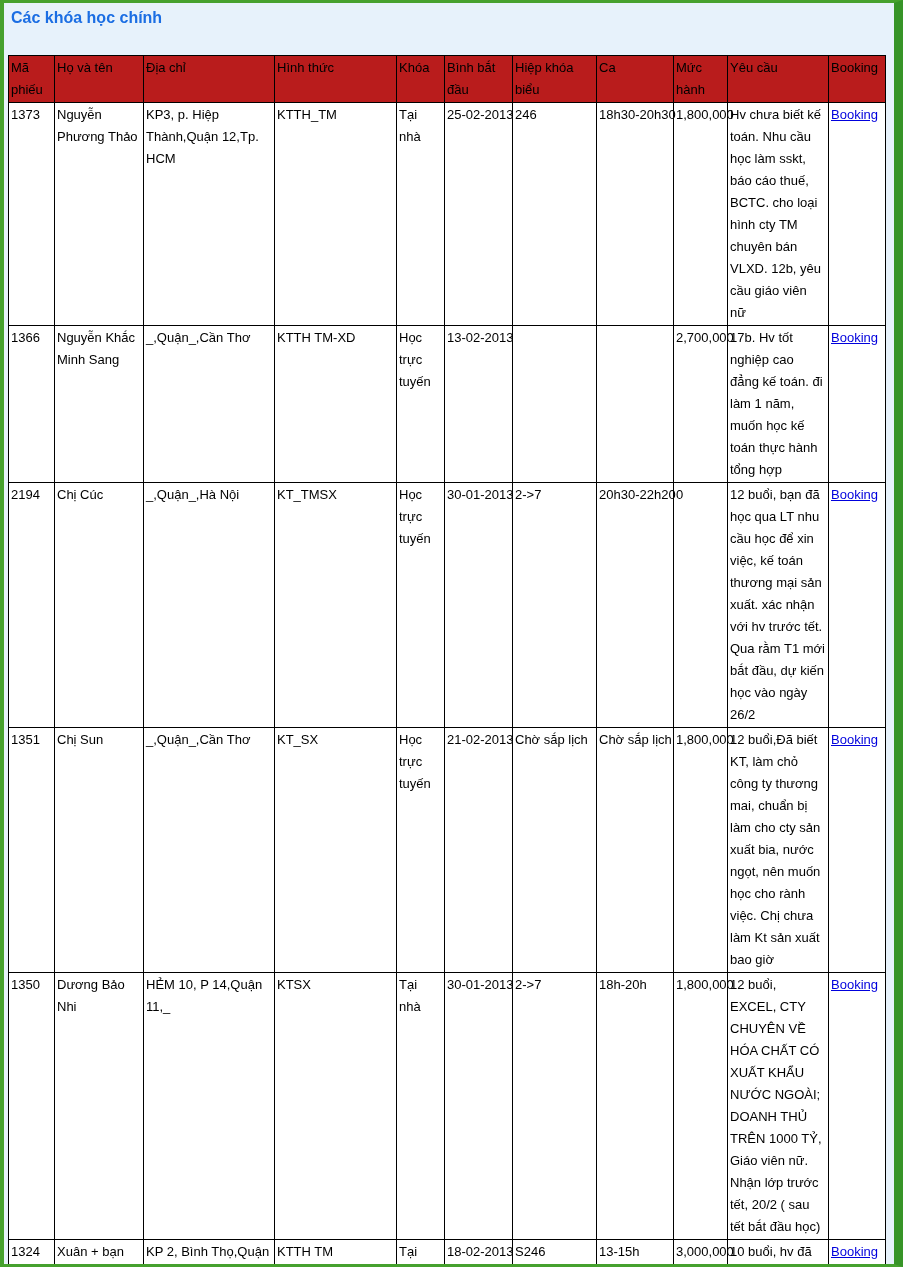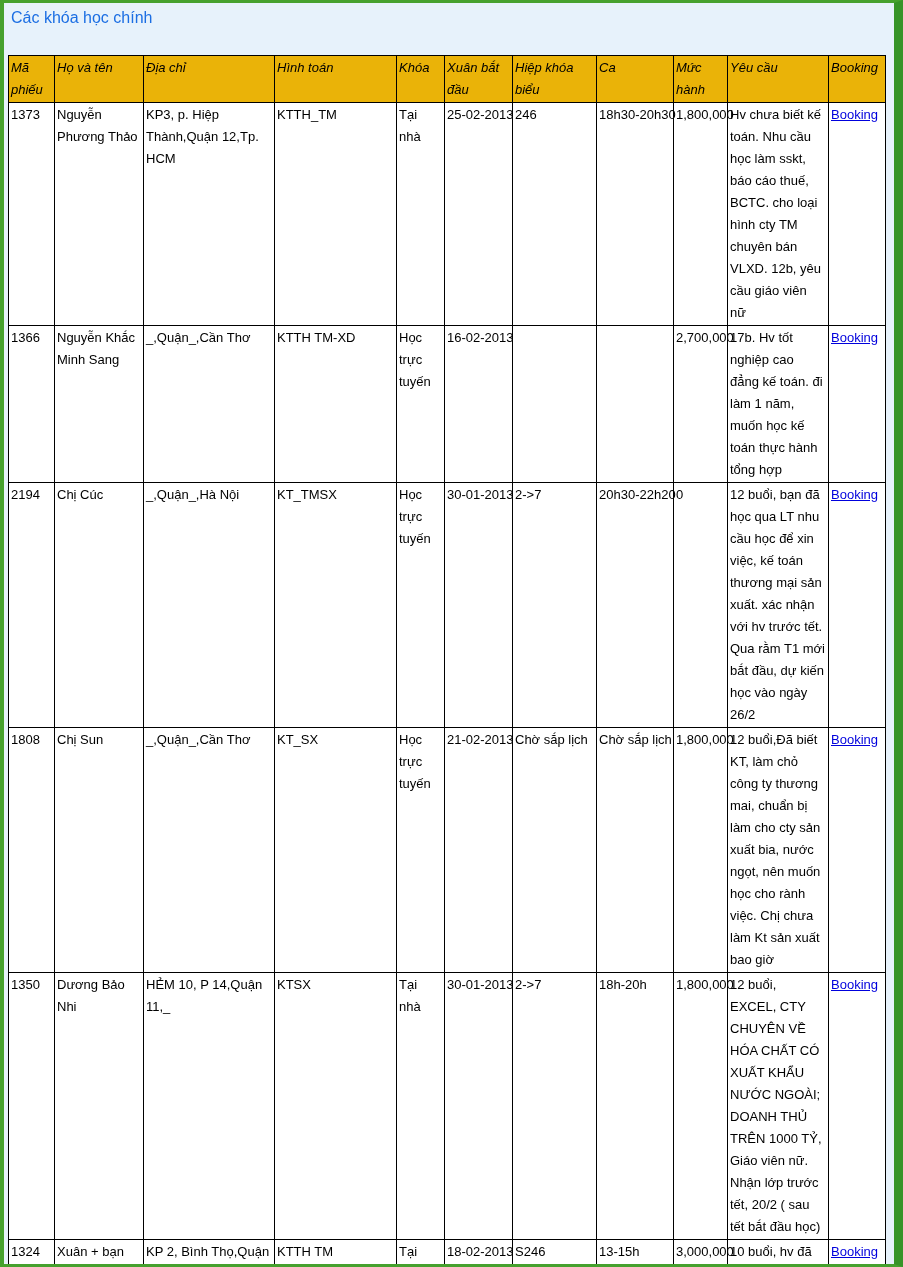--- a/index.html
+++ b/index.html
@@ -12,21 +12,21 @@
     border-top: 3px solid #46a12e;
     border-left: 4px solid #46a12e;
     border-right: 9px solid #379428;
     border-bottom: 3px solid #46a12e;
     font-family: "Liberation Sans", "DejaVu Sans", sans-serif;
   }
   .page-title {
     margin: 5px 0 0 7px;
     font-size: 16px;
     line-height: 20px;
-    font-weight: normal;
+    font-weight: bold;
     color: #1b6ee3;
   }
   table.data-table {
     border-collapse: collapse;
     table-layout: fixed;
     width: 877px;
     margin: 27px 0 0 4px;
     background: #ffffff;
   }
   table.data-table th,
@@ -35,22 +35,21 @@
     vertical-align: top;
     text-align: left;
     padding: 1px 2px;
     font-size: 13px;
     line-height: 22px;
     font-weight: normal;
     color: #000000;
     word-wrap: break-word;
   }
   table.data-table th {
-    background: #eab308;
-    font-style: italic;
+    background: #b91c1c;
   }
   td.num, td.nowrap { white-space: nowrap; overflow: visible; }
   a.booking-link {
     color: #0000dd;
     text-decoration: underline;
     cursor: pointer;
   }
   
   col.c0 { width: 46px; }
   col.c1 { width: 89px; }
@@ -81,23 +80,23 @@
       <col class="c7">
     <col class="c8">
       <col class="c9">
       <col class="c10">
   </colgroup>
   <thead>
     <tr>
         <th>Mã phiếu</th>
         <th>Họ và tên</th>
         <th>Địa chỉ</th>
-        <th>Hình toán</th>
+        <th>Hình thức</th>
         <th>Khóa</th>
-        <th>Xuân bắt đầu</th>
+        <th>Bình bắt đầu</th>
         <th>Hiệp khóa biểu</th>
         <th>Ca</th>
         <th>Mức hành</th>
         <th>Yêu cầu</th>
         <th>Booking</th>
       </tr>
   </thead>
   <tbody>
       <tr>
         <td>1373</td>
@@ -111,42 +110,42 @@
         <td class="nowrap">1,800,000</td>
         <td>Hv chưa biết kế toán. Nhu cầu học làm sskt, báo cáo thuế, BCTC. cho loại hình cty TM chuyên bán VLXD. 12b, yêu cầu giáo viên nữ</td>
         <td><a class="booking-link" href="#">Booking</a></td>
       </tr>
       <tr>
         <td>1366</td>
         <td>Nguyễn Khắc Minh Sang</td>
         <td>_,Quận_,Cần Thơ</td>
         <td>KTTH TM-XD</td>
         <td>Học trực tuyến</td>
-        <td class="nowrap">16-02-2013</td>
+        <td class="nowrap">13-02-2013</td>
         <td></td>
         <td class="nowrap"></td>
         <td class="nowrap">2,700,000</td>
         <td>17b. Hv tốt nghiệp cao đẳng kế toán. đi làm 1 năm, muốn học kế toán thực hành tổng hợp</td>
         <td><a class="booking-link" href="#">Booking</a></td>
       </tr>
       <tr>
         <td>2194</td>
         <td>Chị Cúc</td>
         <td>_,Quận_,Hà Nội</td>
         <td>KT_TMSX</td>
         <td>Học trực tuyến</td>
         <td class="nowrap">30-01-2013</td>
         <td>2-&gt;7</td>
         <td class="nowrap">20h30-22h20</td>
         <td class="nowrap">0</td>
         <td>12 buổi, bạn đã học qua LT nhu cầu học để xin việc, kế toán thương mại sản xuất. xác nhận với hv trước tết. Qua rằm T1 mới bắt đầu, dự kiến học vào ngày 26/2</td>
         <td><a class="booking-link" href="#">Booking</a></td>
       </tr>
       <tr>
-        <td>1808</td>
+        <td>1351</td>
         <td>Chị Sun</td>
         <td>_,Quận_,Cần Thơ</td>
         <td>KT_SX</td>
         <td>Học trực tuyến</td>
         <td class="nowrap">21-02-2013</td>
         <td>Chờ sắp lịch</td>
         <td class="nowrap">Chờ sắp lịch</td>
         <td class="nowrap">1,800,000</td>
         <td>12 buổi,Đã biết KT, làm chỏ công ty thương mai, chuẩn bị làm cho cty sản xuất bia, nước ngọt, nên muốn học cho rành việc. Chị chưa làm Kt sản xuất bao giờ</td>
         <td><a class="booking-link" href="#">Booking</a></td>

